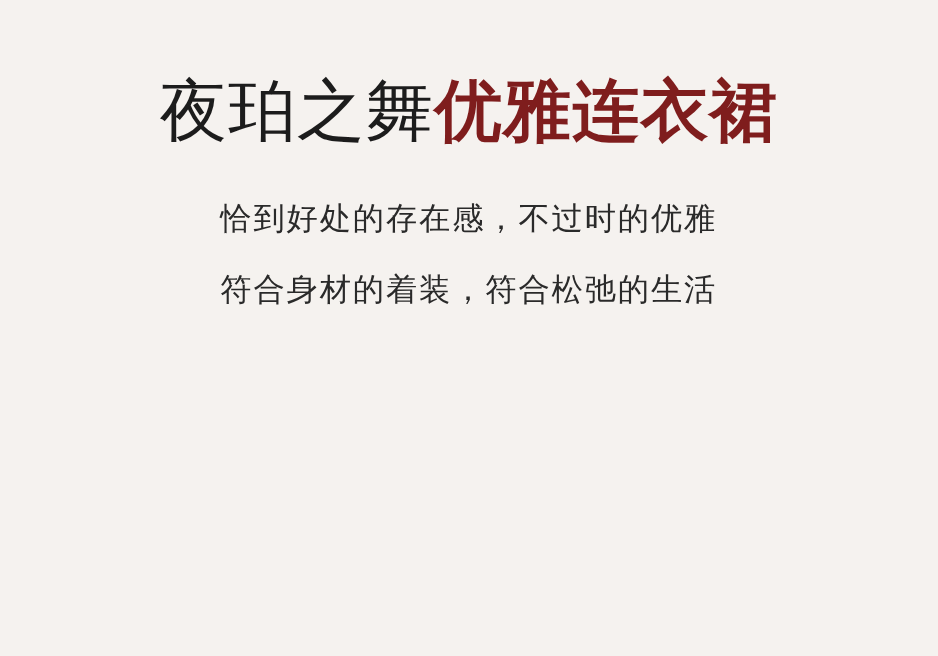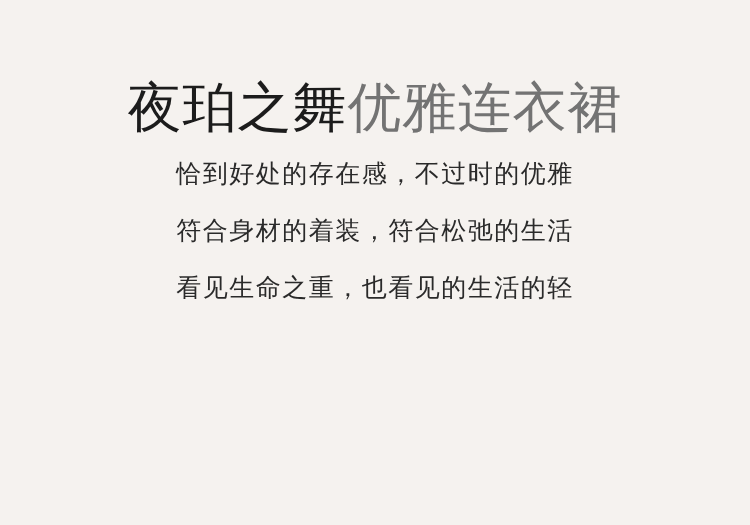--- a/index.html
+++ b/index.html
@@ -16,41 +16,41 @@
   .poster {
     width: 750px;
     height: 525px;
     box-sizing: border-box;
     background: #f5f2ef;
     display: flex;
     flex-direction: column;
     align-items: center;
   }
   .headline {
-    margin-top: 78px;
+    margin-top: 60px;
     display: flex;
     align-items: baseline;
     justify-content: center;
     white-space: nowrap;
     line-height: 1.1;
   }
   .headline .part-light {
     font-size: 54px;
     font-weight: 400;
     color: #1c1c1c;
     letter-spacing: 1px;
   }
   .headline .part-bold {
     font-size: 54px;
-    font-weight: 400;
-    color: #737373;
+    font-weight: 700;
+    color: #7f1d1d;
     letter-spacing: 1px;
   }
   .lines {
-    margin-top: 24px;
+    margin-top: 44px;
     display: flex;
     flex-direction: column;
     align-items: center;
     width: 100%;
   }
   .line {
     font-size: 25px;
     color: #2a2a2a;
     letter-spacing: 1.5px;
     line-height: 1.0;
@@ -68,16 +68,15 @@
 <div class="poster">
 
   <div class="headline">
     <span class="part-light">夜珀之舞</span>
       <span class="part-bold">优雅连衣裙</span>
   </div>
 
   <div class="lines">
     <div class="line">恰到好处的存在感，不过时的优雅</div>
     <div class="line">符合身材的着装，符合松弛的生活</div>
-    <div class="line">看见生命之重，也看见的生活的轻</div>
   </div>
 
 </div>
 
 </body></html>

